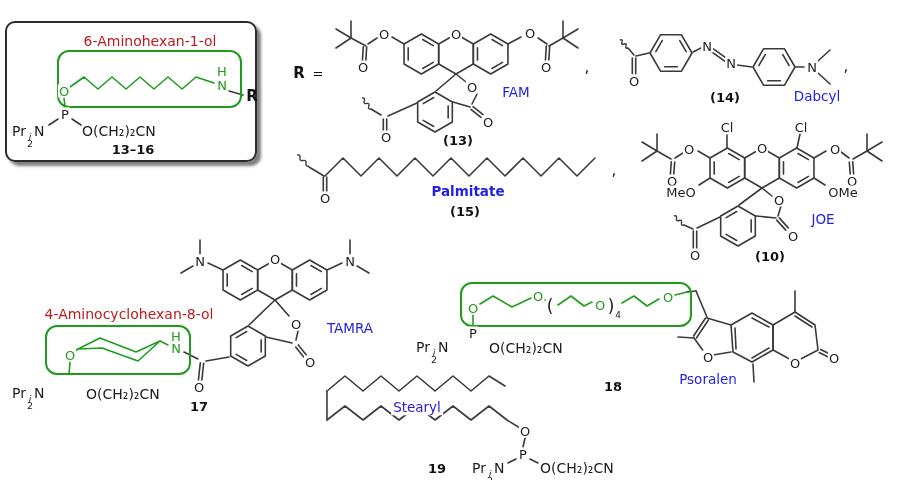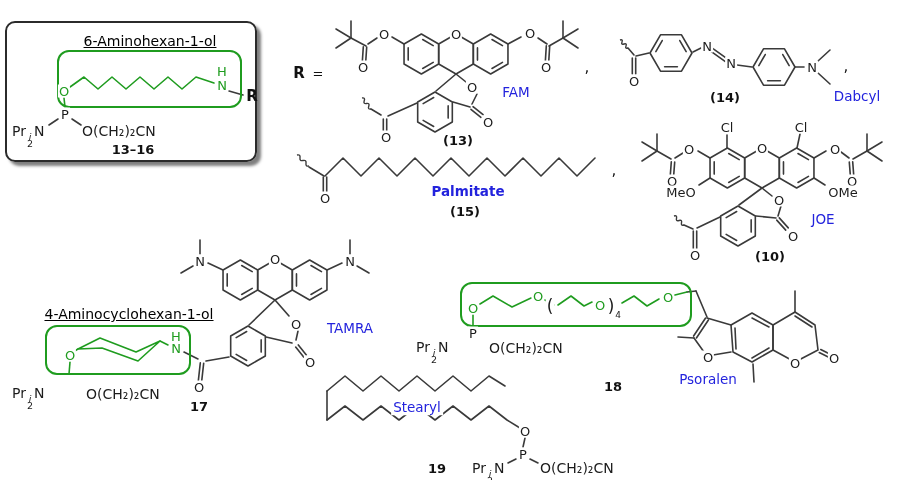--- a/index.html
+++ b/index.html
@@ -1,20 +1,20 @@
 <!DOCTYPE html>
 <html><head>
 <meta charset="utf-8">
 <style>
   html,body{margin:0;padding:0;background:#fff;}
   #figure{position:relative;width:900px;height:480px;background:#fff;overflow:hidden;
           font-family:"DejaVu Sans", sans-serif;}
   #bonds{position:absolute;left:0;top:0;}
   .lbl{position:absolute;transform:translate(-50%,-50%);white-space:nowrap;line-height:1;}
-  .green{color:#000000;font-size:14px;text-decoration:underline;}
+  .green{color:#b91c1c;font-size:14px;}
   .blue{color:#2323dd;font-size:13.5px;}
   .num{color:#111;font-size:13px;font-weight:bold;}
   .rbold{color:#111;font-size:15px;font-weight:bold;}
   .eq{color:#111;font-size:13px;}
   .comma{color:#111;font-size:15px;}
   .wbg{background:#fff;padding:0 2px;}
   .atom{position:absolute;transform:translate(-50%,-50%);font-size:13px;line-height:1;
         background:#fff;padding:0 1px;color:#1c1c1c;white-space:nowrap;}
   .atom.g{color:#1f9c1f;}
   .fml{position:absolute;font-size:14px;color:#1c1c1c;white-space:nowrap;line-height:1;}
@@ -263,28 +263,28 @@
       <span class="atom" style="left: 199px; top: 387px;">O</span>
       <span class="atom" style="font-size: 17px; left: 550px; top: 306px;">(</span>
       <span class="atom" style="font-size: 17px; left: 611px; top: 306px;">)</span>
       <span class="atom" style="font-size: 9px; left: 618px; top: 315px;">4</span>
       <span class="atom" style="left: 795px; top: 363px;">O</span>
       <span class="atom" style="left: 834px; top: 358px;">O</span>
       <span class="atom" style="left: 708px; top: 357px;">O</span>
     </div>
 
   <div class="lbl green" style="left:150px;top:41px;">6-Aminohexan-1-ol</div>
-  <div class="lbl green" style="left:129px;top:314px;">4-Aminocyclohexan-1-ol</div>
+  <div class="lbl green" style="left:129px;top:314px;">4-Aminocyclohexan-8-ol</div>
 
   <div class="lbl rbold" style="left:299px;top:73px;">R</div>
   <div class="lbl eq" style="left:318px;top:73px;">=</div>
   <div class="lbl rbold" style="left:252px;top:96px;">R</div>
 
   <div class="lbl blue" style="left:516px;top:93px;text-align:center;">FAM</div>
-  <div class="lbl blue" style="left:817px;top:97px;margin-left:40px;">Dabcyl</div>
+  <div class="lbl blue" style="left:817px;top:97px;">Dabcyl</div>
   <div class="lbl blue" style="left:468px;top:192px;font-weight:bold;">Palmitate</div>
   <div class="lbl blue" style="left:823px;top:220px;">JOE</div>
   <div class="lbl blue" style="left:350px;top:329px;">TAMRA</div>
   <div class="lbl blue" style="left:708px;top:380px;">Psoralen</div>
   <div class="lbl blue wbg" style="left:417px;top:408px;">Stearyl</div>
 
   <div class="lbl num" style="left:133px;top:149px;">13–16</div>
   <div class="lbl num" style="left:458px;top:140px;">(13)</div>
   <div class="lbl num" style="left:725px;top:97px;">(14)</div>
   <div class="lbl num" style="left:465px;top:211px;">(15)</div>

